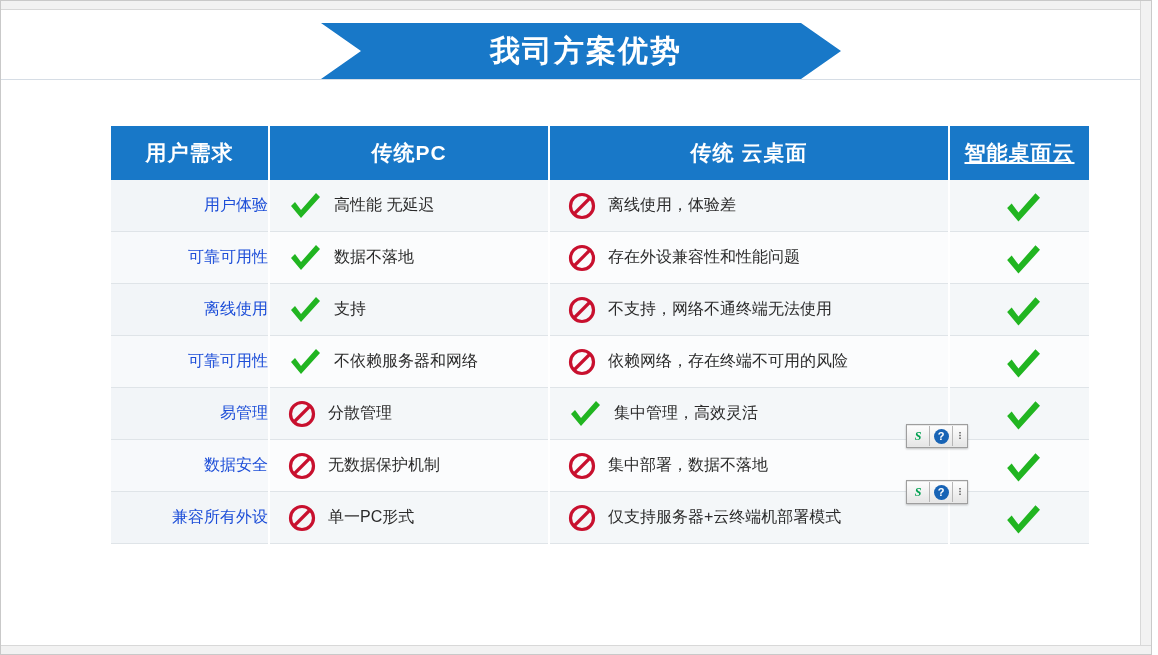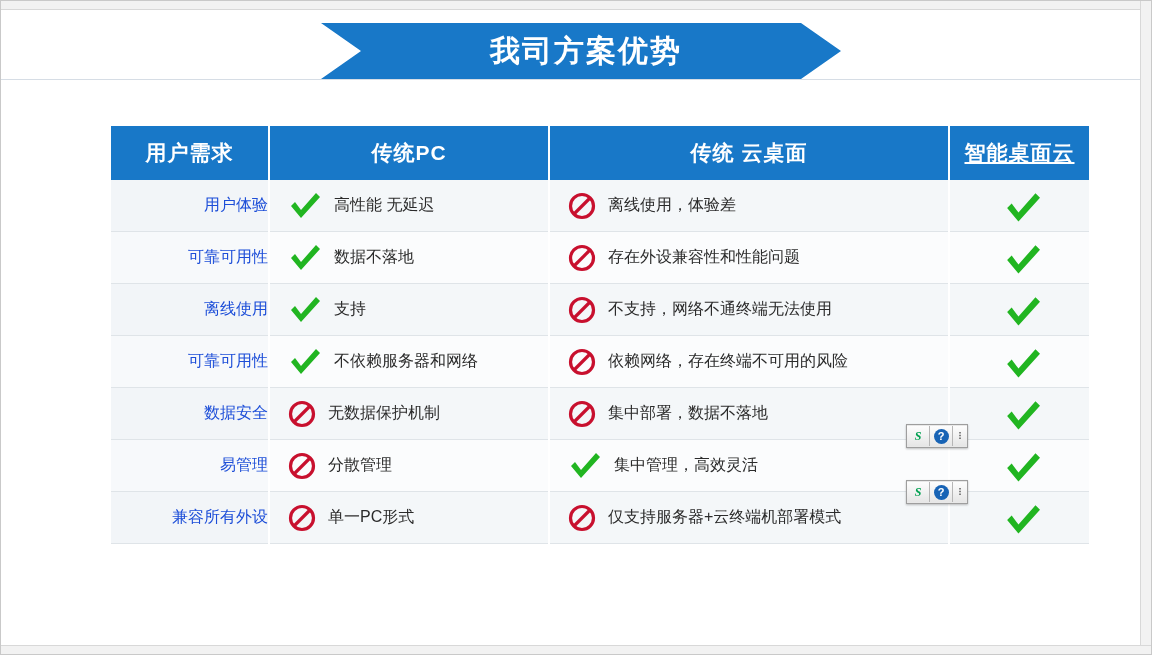--- a/index.html
+++ b/index.html
@@ -387,75 +387,75 @@
             <span class="icon check" style="margin-right:0">
               <svg width="40" height="34" viewBox="0 0 34 30">
                   <path d="M3 15 L7 11 L13 19 L28 2 L32 6 L13 27 Z" fill="#21b521"></path>
                 </svg>
             </span>
           </div>
         </td>
       </tr>
 
       <tr>
-        <td class="need">数据安全</td>
-        <td>
-          <div class="cellflex">
-            <span class="icon ban">
-              <svg width="28" height="28" viewBox="0 0 28 28">
-                  <circle cx="14" cy="14" r="11.5" fill="none" stroke="#c8102e" stroke-width="3.2"></circle>
-                  <line x1="6" y1="22" x2="22" y2="6" stroke="#c8102e" stroke-width="3.2"></line>
-                </svg>
-            </span>
-            <span class="txt">无数据保护机制</span>
-          </div>
-        </td>
-        <td>
-          <div class="cellflex">
-            <span class="icon ban">
-              <svg width="28" height="28" viewBox="0 0 28 28">
-                  <circle cx="14" cy="14" r="11.5" fill="none" stroke="#c8102e" stroke-width="3.2"></circle>
-                  <line x1="6" y1="22" x2="22" y2="6" stroke="#c8102e" stroke-width="3.2"></line>
-                </svg>
-            </span>
-            <span class="txt">集中部署，数据不落地</span>
-          </div>
-        </td>
-        <td>
-          <div class="cell-center">
-            <span class="icon check" style="margin-right:0">
-              <svg width="40" height="34" viewBox="0 0 34 30">
-                  <path d="M3 15 L7 11 L13 19 L28 2 L32 6 L13 27 Z" fill="#21b521"></path>
-                </svg>
-            </span>
-          </div>
-        </td>
-      </tr>
-
-      <tr>
         <td class="need">易管理</td>
         <td>
           <div class="cellflex">
             <span class="icon ban">
               <svg width="28" height="28" viewBox="0 0 28 28">
                   <circle cx="14" cy="14" r="11.5" fill="none" stroke="#c8102e" stroke-width="3.2"></circle>
                   <line x1="6" y1="22" x2="22" y2="6" stroke="#c8102e" stroke-width="3.2"></line>
                 </svg>
             </span>
             <span class="txt">分散管理</span>
           </div>
         </td>
         <td>
           <div class="cellflex">
             <span class="icon check">
               <svg width="34" height="30" viewBox="0 0 34 30">
                   <path d="M3 15 L7 11 L13 19 L28 2 L32 6 L13 27 Z" fill="#21b521"></path>
                 </svg>
             </span>
             <span class="txt">集中管理，高效灵活</span>
+          </div>
+        </td>
+        <td>
+          <div class="cell-center">
+            <span class="icon check" style="margin-right:0">
+              <svg width="40" height="34" viewBox="0 0 34 30">
+                  <path d="M3 15 L7 11 L13 19 L28 2 L32 6 L13 27 Z" fill="#21b521"></path>
+                </svg>
+            </span>
+          </div>
+        </td>
+      </tr>
+
+      <tr>
+        <td class="need">数据安全</td>
+        <td>
+          <div class="cellflex">
+            <span class="icon ban">
+              <svg width="28" height="28" viewBox="0 0 28 28">
+                  <circle cx="14" cy="14" r="11.5" fill="none" stroke="#c8102e" stroke-width="3.2"></circle>
+                  <line x1="6" y1="22" x2="22" y2="6" stroke="#c8102e" stroke-width="3.2"></line>
+                </svg>
+            </span>
+            <span class="txt">无数据保护机制</span>
+          </div>
+        </td>
+        <td>
+          <div class="cellflex">
+            <span class="icon ban">
+              <svg width="28" height="28" viewBox="0 0 28 28">
+                  <circle cx="14" cy="14" r="11.5" fill="none" stroke="#c8102e" stroke-width="3.2"></circle>
+                  <line x1="6" y1="22" x2="22" y2="6" stroke="#c8102e" stroke-width="3.2"></line>
+                </svg>
+            </span>
+            <span class="txt">集中部署，数据不落地</span>
           </div>
         </td>
         <td>
           <div class="cell-center">
             <span class="icon check" style="margin-right:0">
               <svg width="40" height="34" viewBox="0 0 34 30">
                   <path d="M3 15 L7 11 L13 19 L28 2 L32 6 L13 27 Z" fill="#21b521"></path>
                 </svg>
             </span>
           </div>

